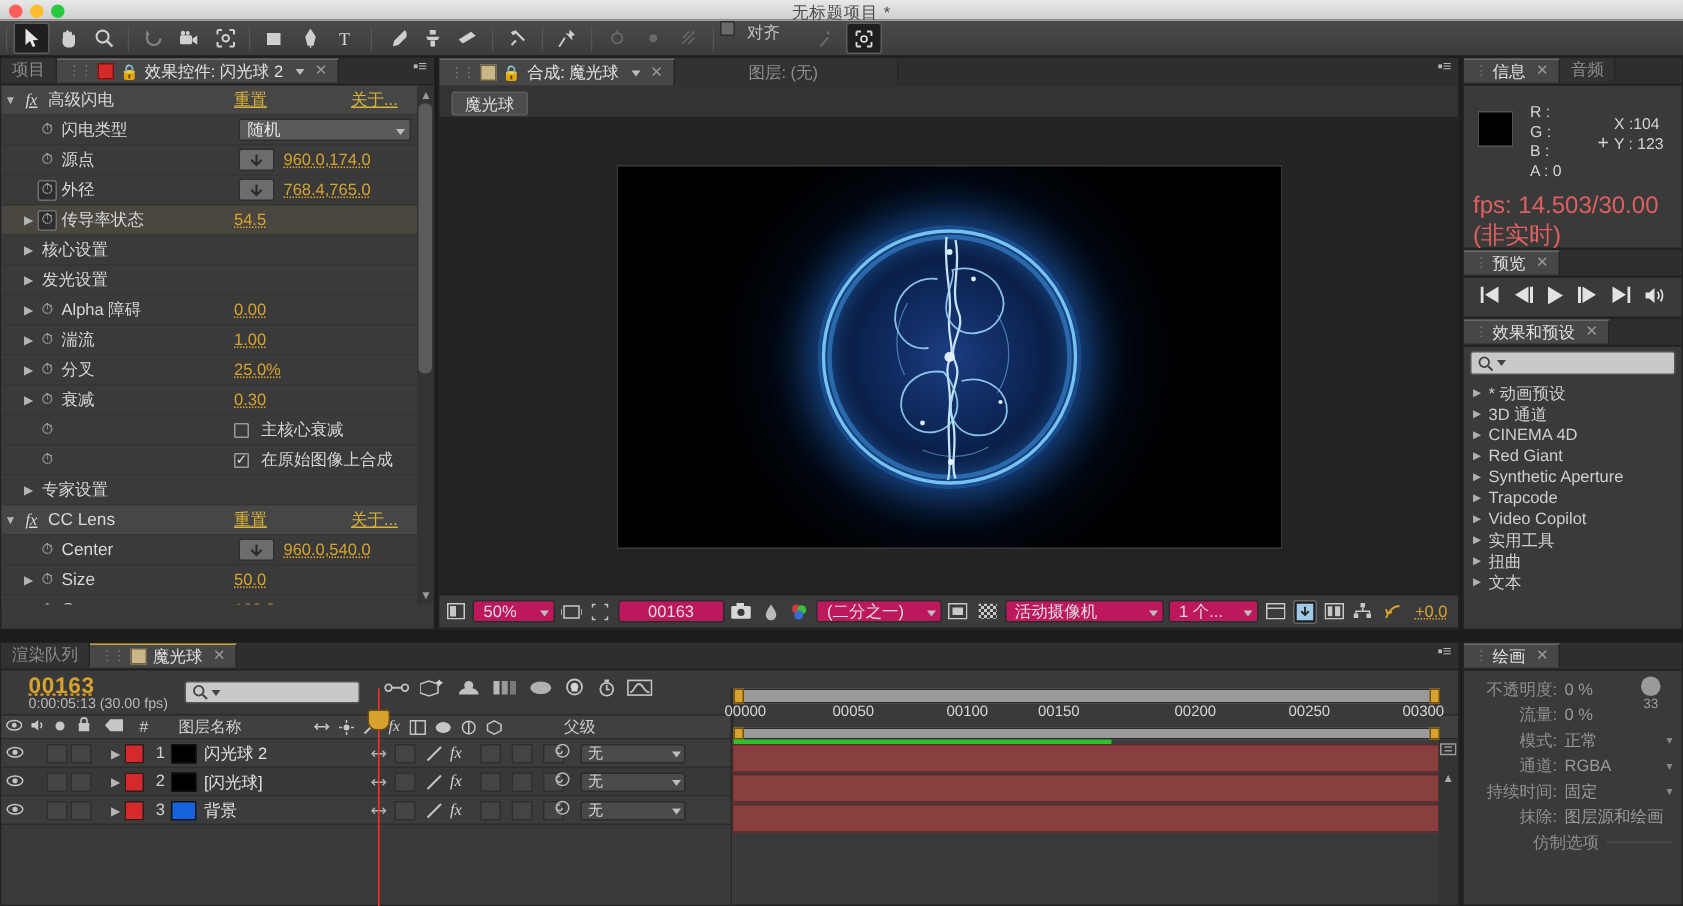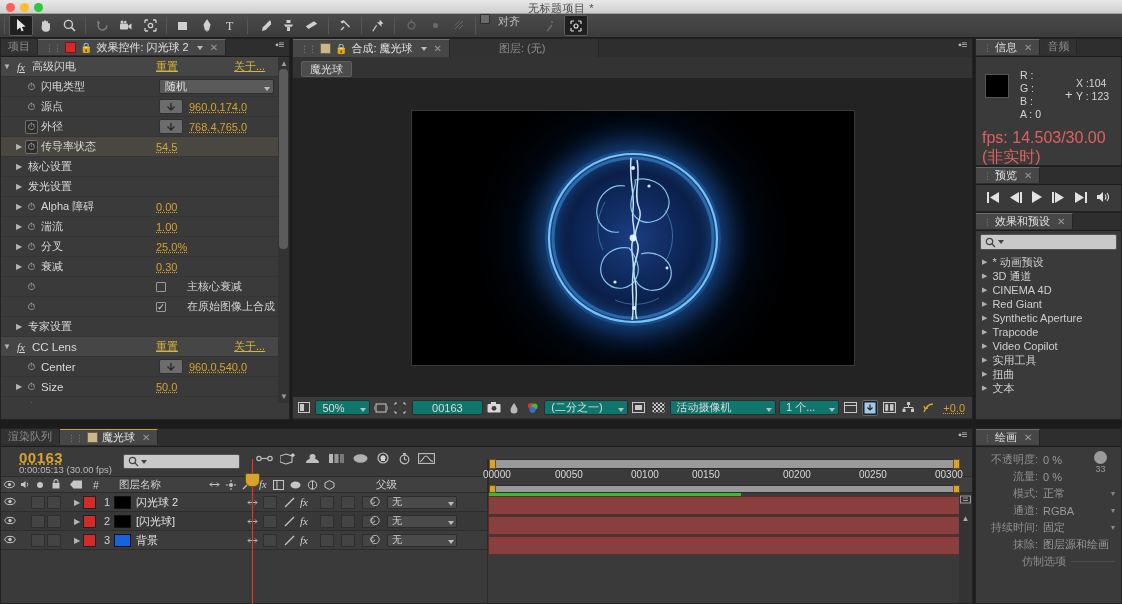--- a/index.html
+++ b/index.html
@@ -97,21 +97,21 @@
   .fx-about { position:absolute; left:233px; color:#d9b43a; text-decoration:underline; }
   .fx-val { position:absolute; left:155px; color:#d7a32e; text-decoration:underline;
     text-decoration-style:dotted; }
   .fx-dd { position:absolute; left:158px; width:115px; height:15px; background:#5a5a5a;
     border:1px solid #2e2e2e; border-radius:2px; display:flex; align-items:center;
     padding:0 3px 0 5px; color:#e4e4e4; font-size:11px; }
   .fx-dd .arrow { margin-left:auto; }
   .fx-pickbtn { position:absolute; left:158px; width:24px; height:15px; background:#6c6c6c;
     border:1px solid #303030; border-radius:2px; display:flex; align-items:center;
     justify-content:center; }
-  .fx-chk { position:absolute; left:155px; display:flex; align-items:center; gap:21px;
+  .fx-chk { position:absolute; left:155px; display:flex; align-items:center; gap:8px;
     color:#d4d4d4; }
   .chkbox { width:10px;height:10px;background:#3a3a3a;border:1px solid #9a9a9a; border-radius:1px;
     display:flex; align-items:center; justify-content:center; font-size:9px; color:#e4e4e4; }
   .fx-scroll { position:absolute; right:0; top:0; width:11px; height:100%; background:#333; }
   .fx-scroll .thumb { position:absolute; left:1px; top:12px; width:9px; height:180px;
     background:#5b5b5b; border-radius:4px; }
   .fx-scroll .ar { position:absolute; left:2px; color:#9a9a9a; font-size:8px; }
 
   
   #comp-panel { left:292px; top:38px; width:681px; height:382px; background:#2b2b2b; }
@@ -130,21 +130,21 @@
     background:
       radial-gradient(circle at 50% 50%, rgba(18,50,110,.95) 0%, rgba(12,38,92,.85) 52%,
         rgba(40,120,230,.55) 76%, rgba(90,180,255,.95) 92%, rgba(150,215,255,1) 97%,
         rgba(60,140,230,.25) 100%);
     box-shadow:0 0 26px 6px rgba(40,120,220,.55), 0 0 60px 18px rgba(25,80,180,.32),
       inset 0 0 28px 4px rgba(60,150,240,.35);
   }
   .plasma svg { position:absolute; left:0; top:0; }
   .comp-bottom { height:22px; background:#3b3b3b; display:flex; align-items:center;
     border-top:1px solid #222; gap:3px; padding:0 3px; }
-  .cb-box { height:15px; background:#0f766e; border:1px solid #2c2c2c; border-radius:2px;
+  .cb-box { height:15px; background:#be185d; border:1px solid #2c2c2c; border-radius:2px;
     display:flex; align-items:center; padding:0 3px 0 6px; font-size:11px; color:#dcdcdc; }
   .cb-ico { width:17px; height:16px; display:flex; align-items:center; justify-content:center;
     color:#cacaca; }
   .cb-ico.active { background:#1f1f1f; border:1px solid #666; border-radius:2px; }
   .cb-val { color:#d7a32e; text-decoration:underline; text-decoration-style:dotted;
     font-size:11px; padding:0 4px; }
 
   
   #info-panel { left:975px; top:38px; width:147px; height:128px; }
   .info-body { padding:5px 6px; position:relative; height:108px; }

